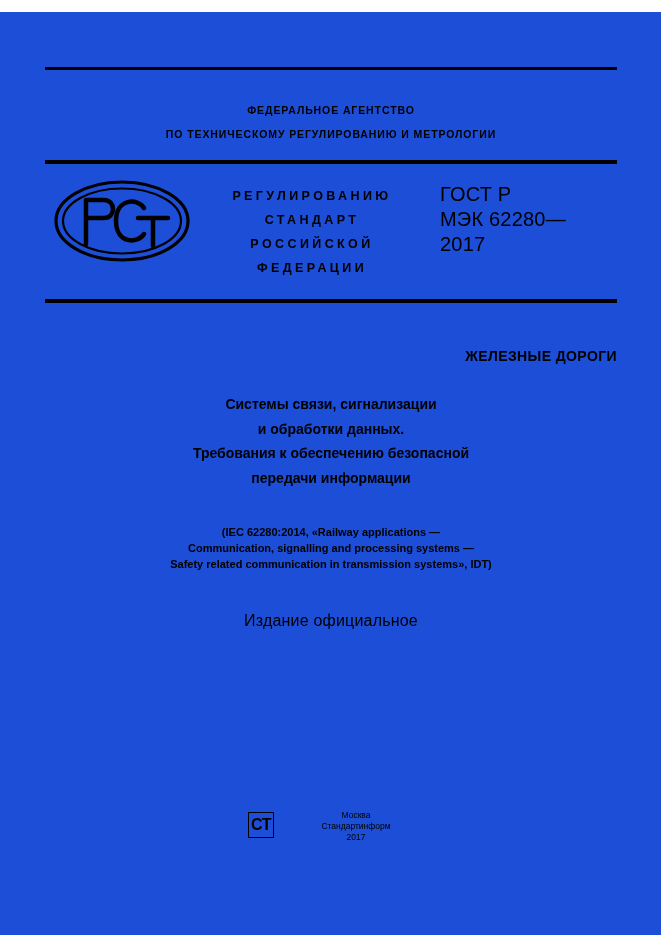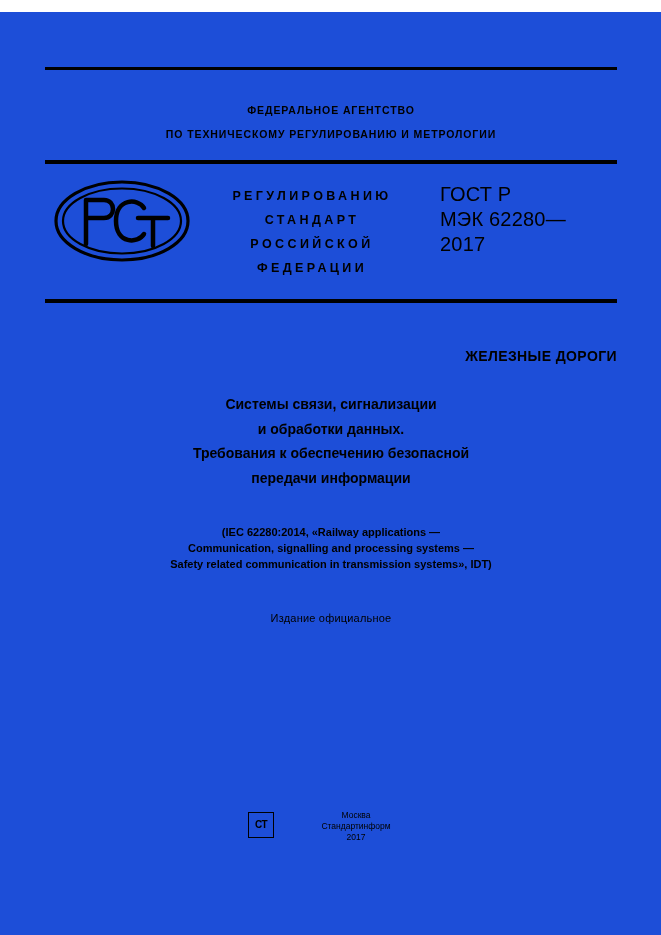--- a/index.html
+++ b/index.html
@@ -132,42 +132,42 @@
     line-height: 16px;
     margin-top: 12px;
   }
 
   .official {
     position: absolute;
     left: 45px;
     top: 600px;
     width: 572px;
     text-align: center;
-    font-size: 11px;
+    font-size: 16px;
     font-weight: 400;
     letter-spacing: 0.2px;
   }
 
   
   .footer {
     position: absolute;
     left: 248px;
     top: 798px;
     width: 180px;
     height: 46px;
   }
   .footer-logo {
     position: absolute;
     left: 0;
     top: 2px;
     width: 26px;
     height: 26px;
     border: 1.5px solid #000;
     box-sizing: border-box;
-    font-size: 10px;
+    font-size: 16px;
     font-weight: 700;
     line-height: 23px;
     text-align: center;
     letter-spacing: -0.5px;
   }
   .footer-text {
     position: absolute;
     left: 36px;
     top: 0;
     width: 144px;

